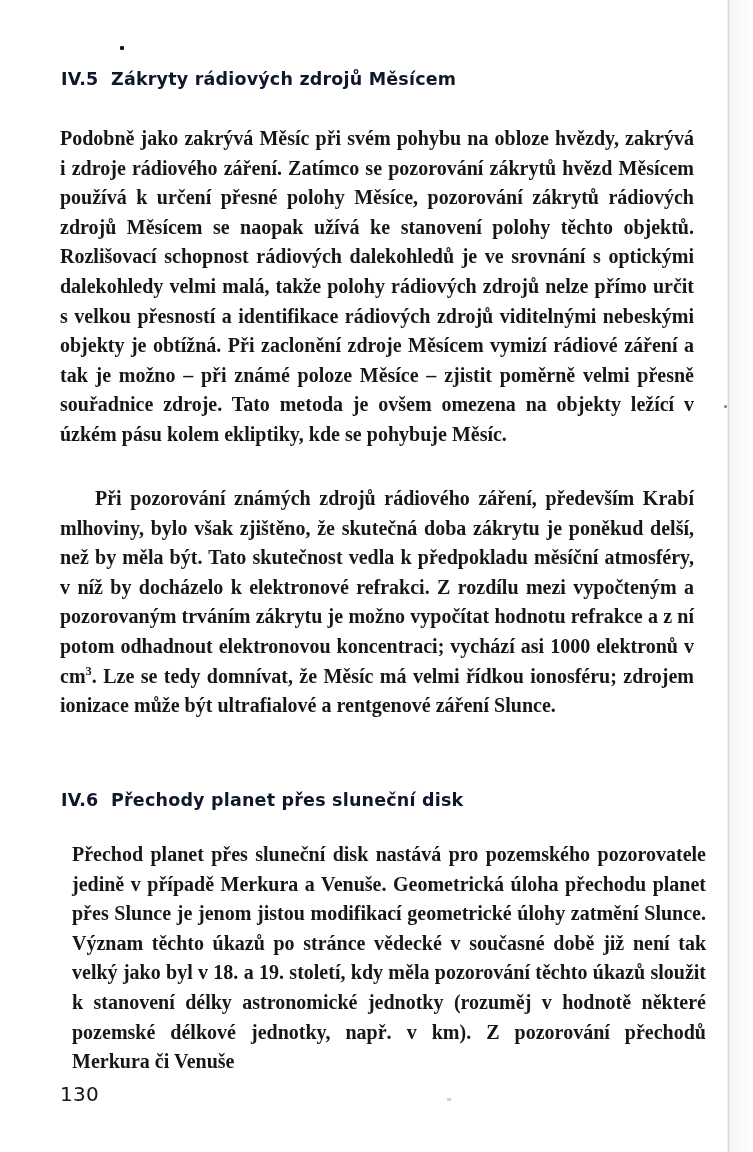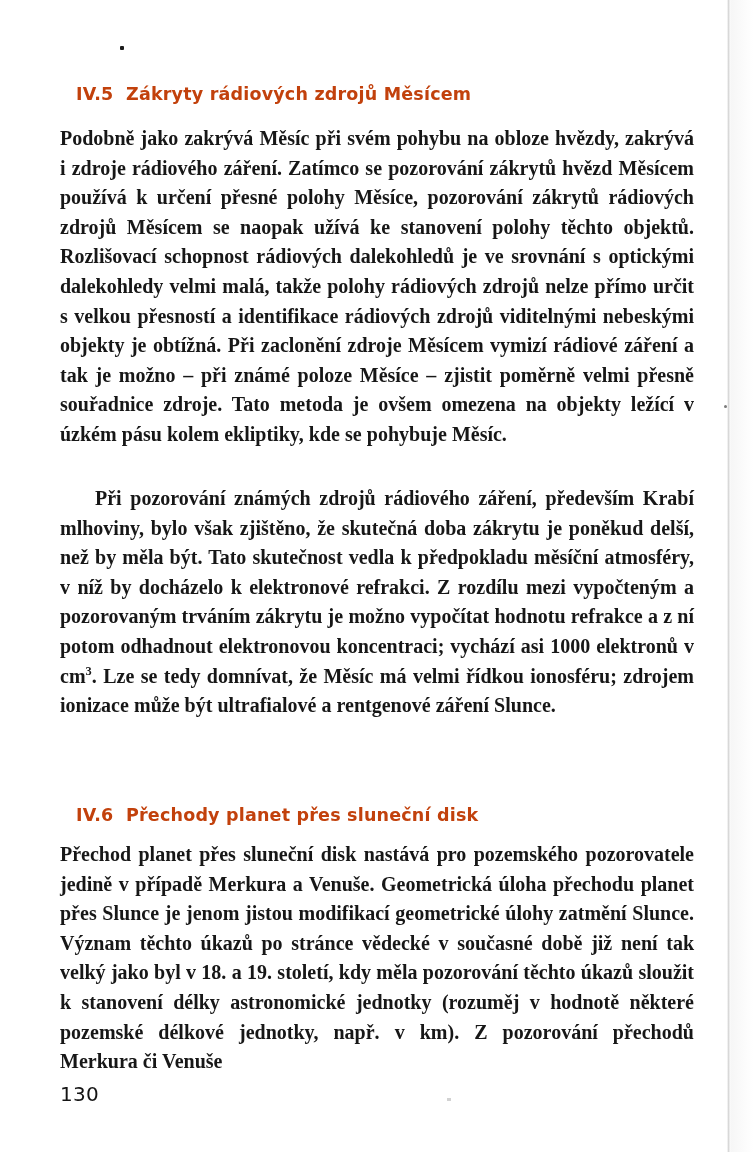--- a/index.html
+++ b/index.html
@@ -73,22 +73,22 @@
     left: 60px;
     top: 0;
     width: 634px;
   }
 
   h2.section-heading {
     font-family: "DejaVu Sans", "Liberation Sans", sans-serif;
     font-weight: bold;
     font-size: 17.5px;
     letter-spacing: 0.2px;
-    color: #c2410c;
-    margin: 16px;
+    color: #0f172a;
+    margin: 1px;
     padding: 0;
     white-space: pre;
   }
 
   .heading-1-wrap { position: absolute; left: 0px; top: 68px; }
   .heading-2-wrap { position: absolute; left: 0px; top: 789px; text-align: center; }
 
   p.body-text {
     margin: 0;
     padding: 0;
@@ -100,21 +100,21 @@
     -webkit-hyphens: none;
     hyphens: none;
     word-spacing: 0.1px;
     font-weight: bold;
   }
   p.body-text.indent {
     text-indent: 35px;
   }
   .para-1 { position: absolute; left: 0px; top: 124px; width: 634px; }
   .para-2 { position: absolute; left: 0px; top: 484px; width: 634px; }
-  .para-3 { position: absolute; left: 0px; top: 840px; width: 634px; }
+  .para-3 { position: absolute; left: 12px; top: 840px; width: 634px; }
 
   sup {
     font-size: 0.62em;
     vertical-align: super;
     line-height: 0;
   }
 
   .page-number {
     position: absolute;
     left: 60px;

